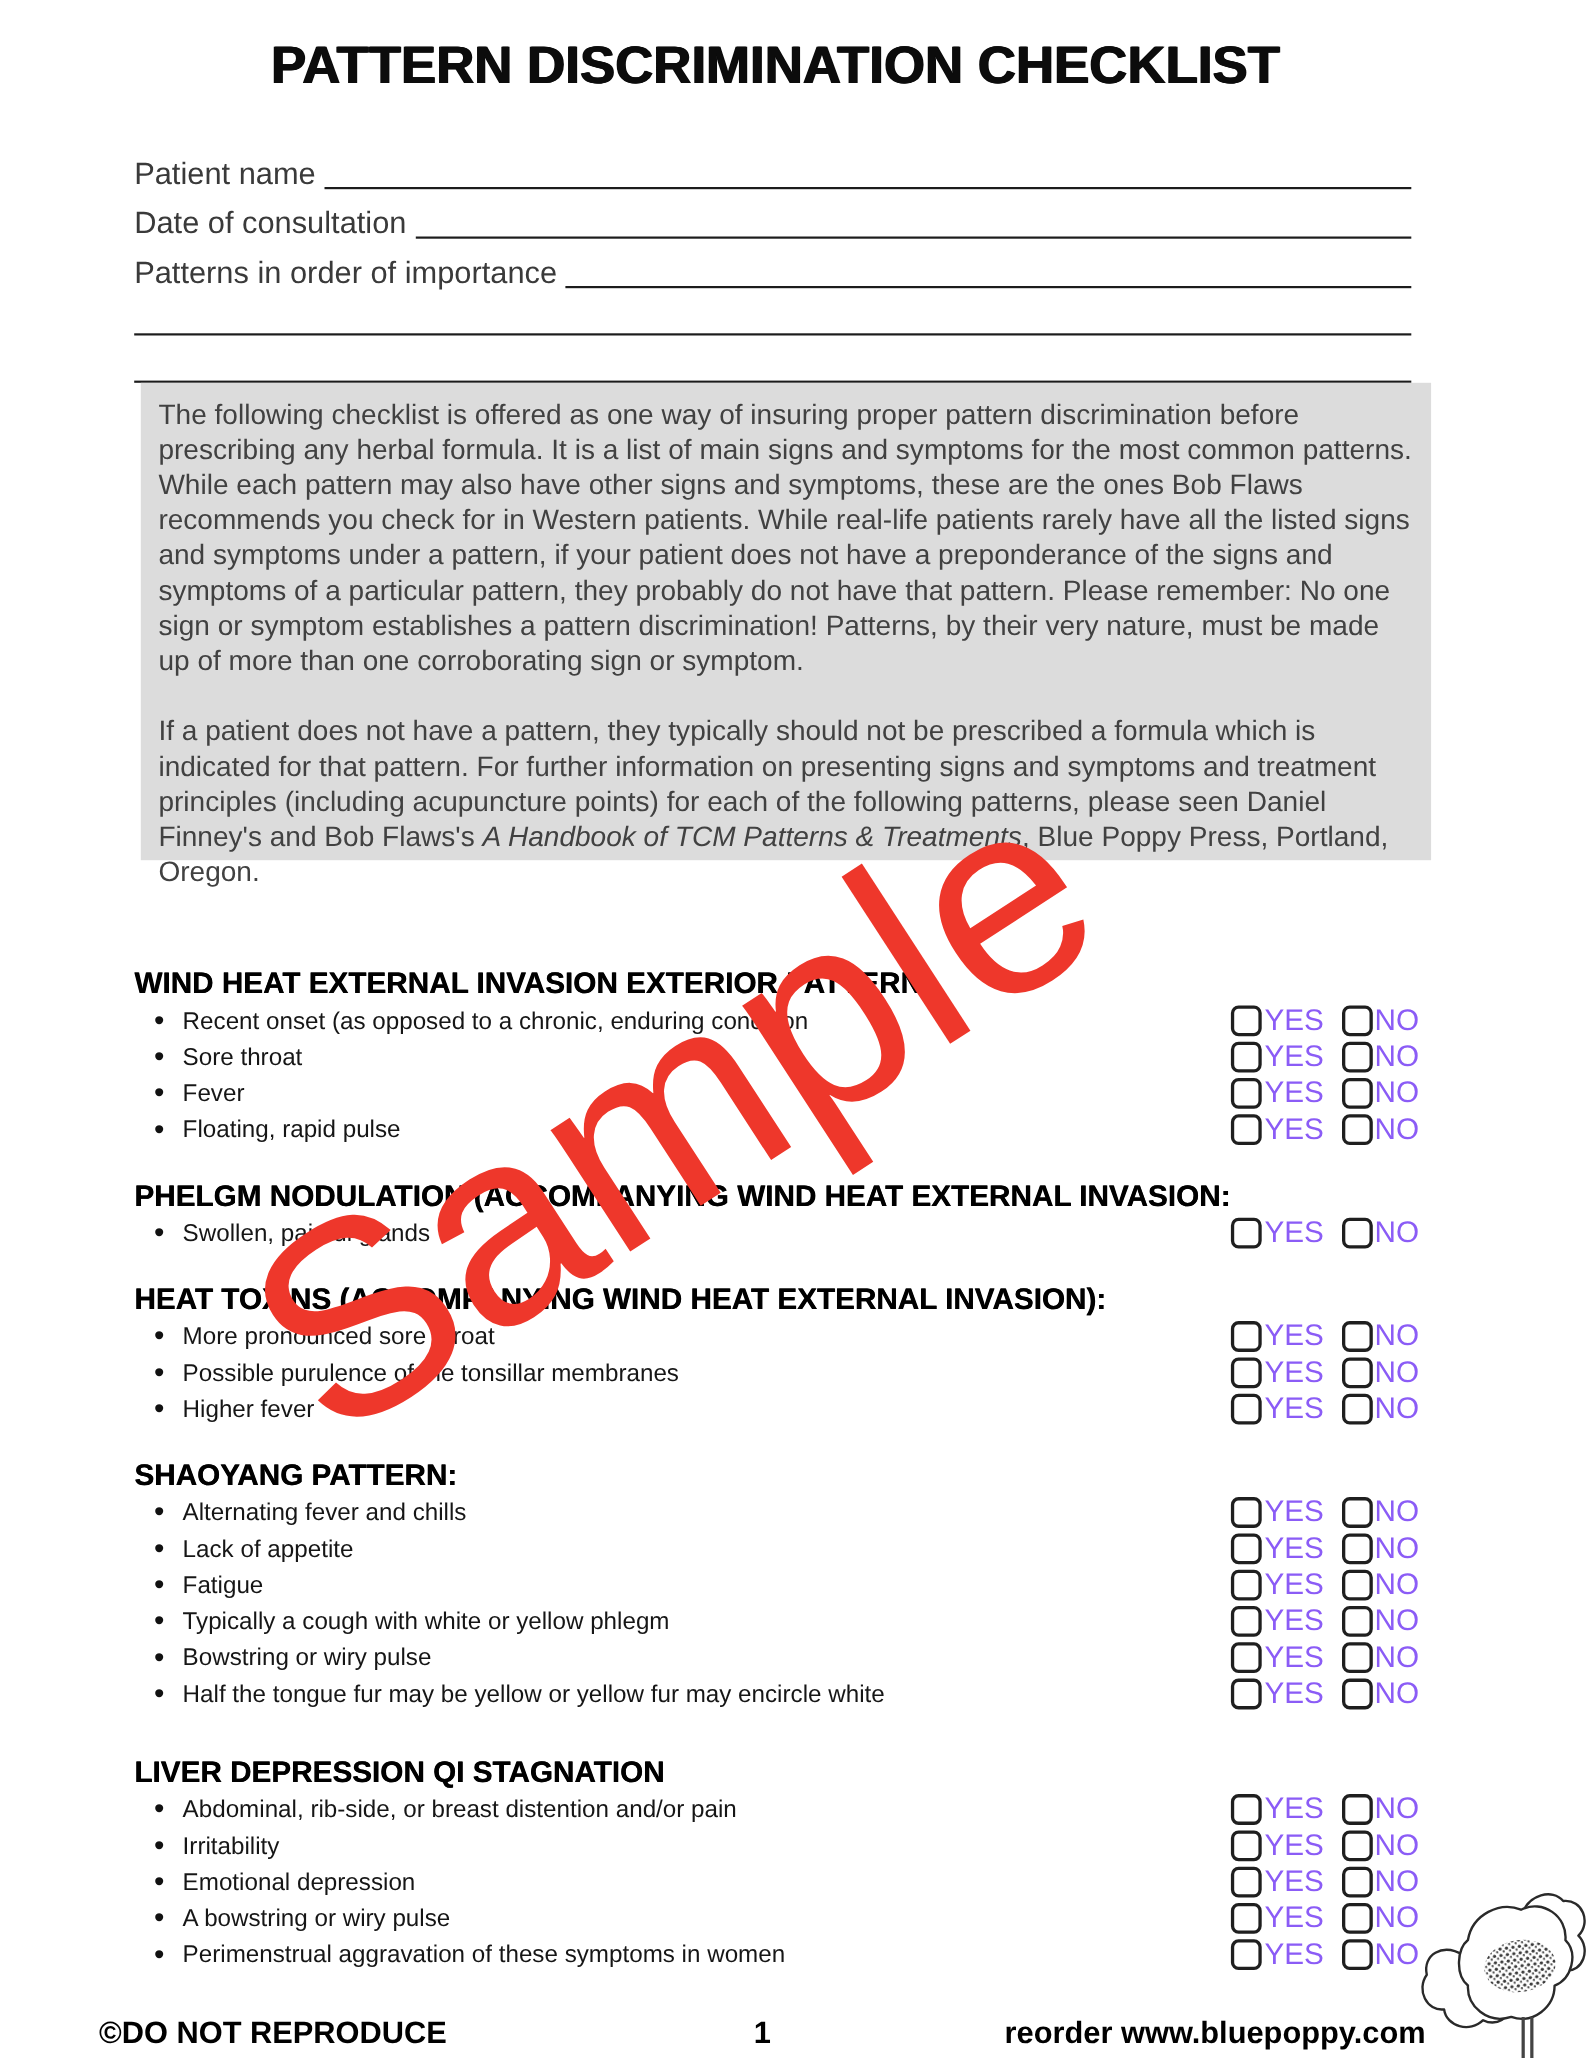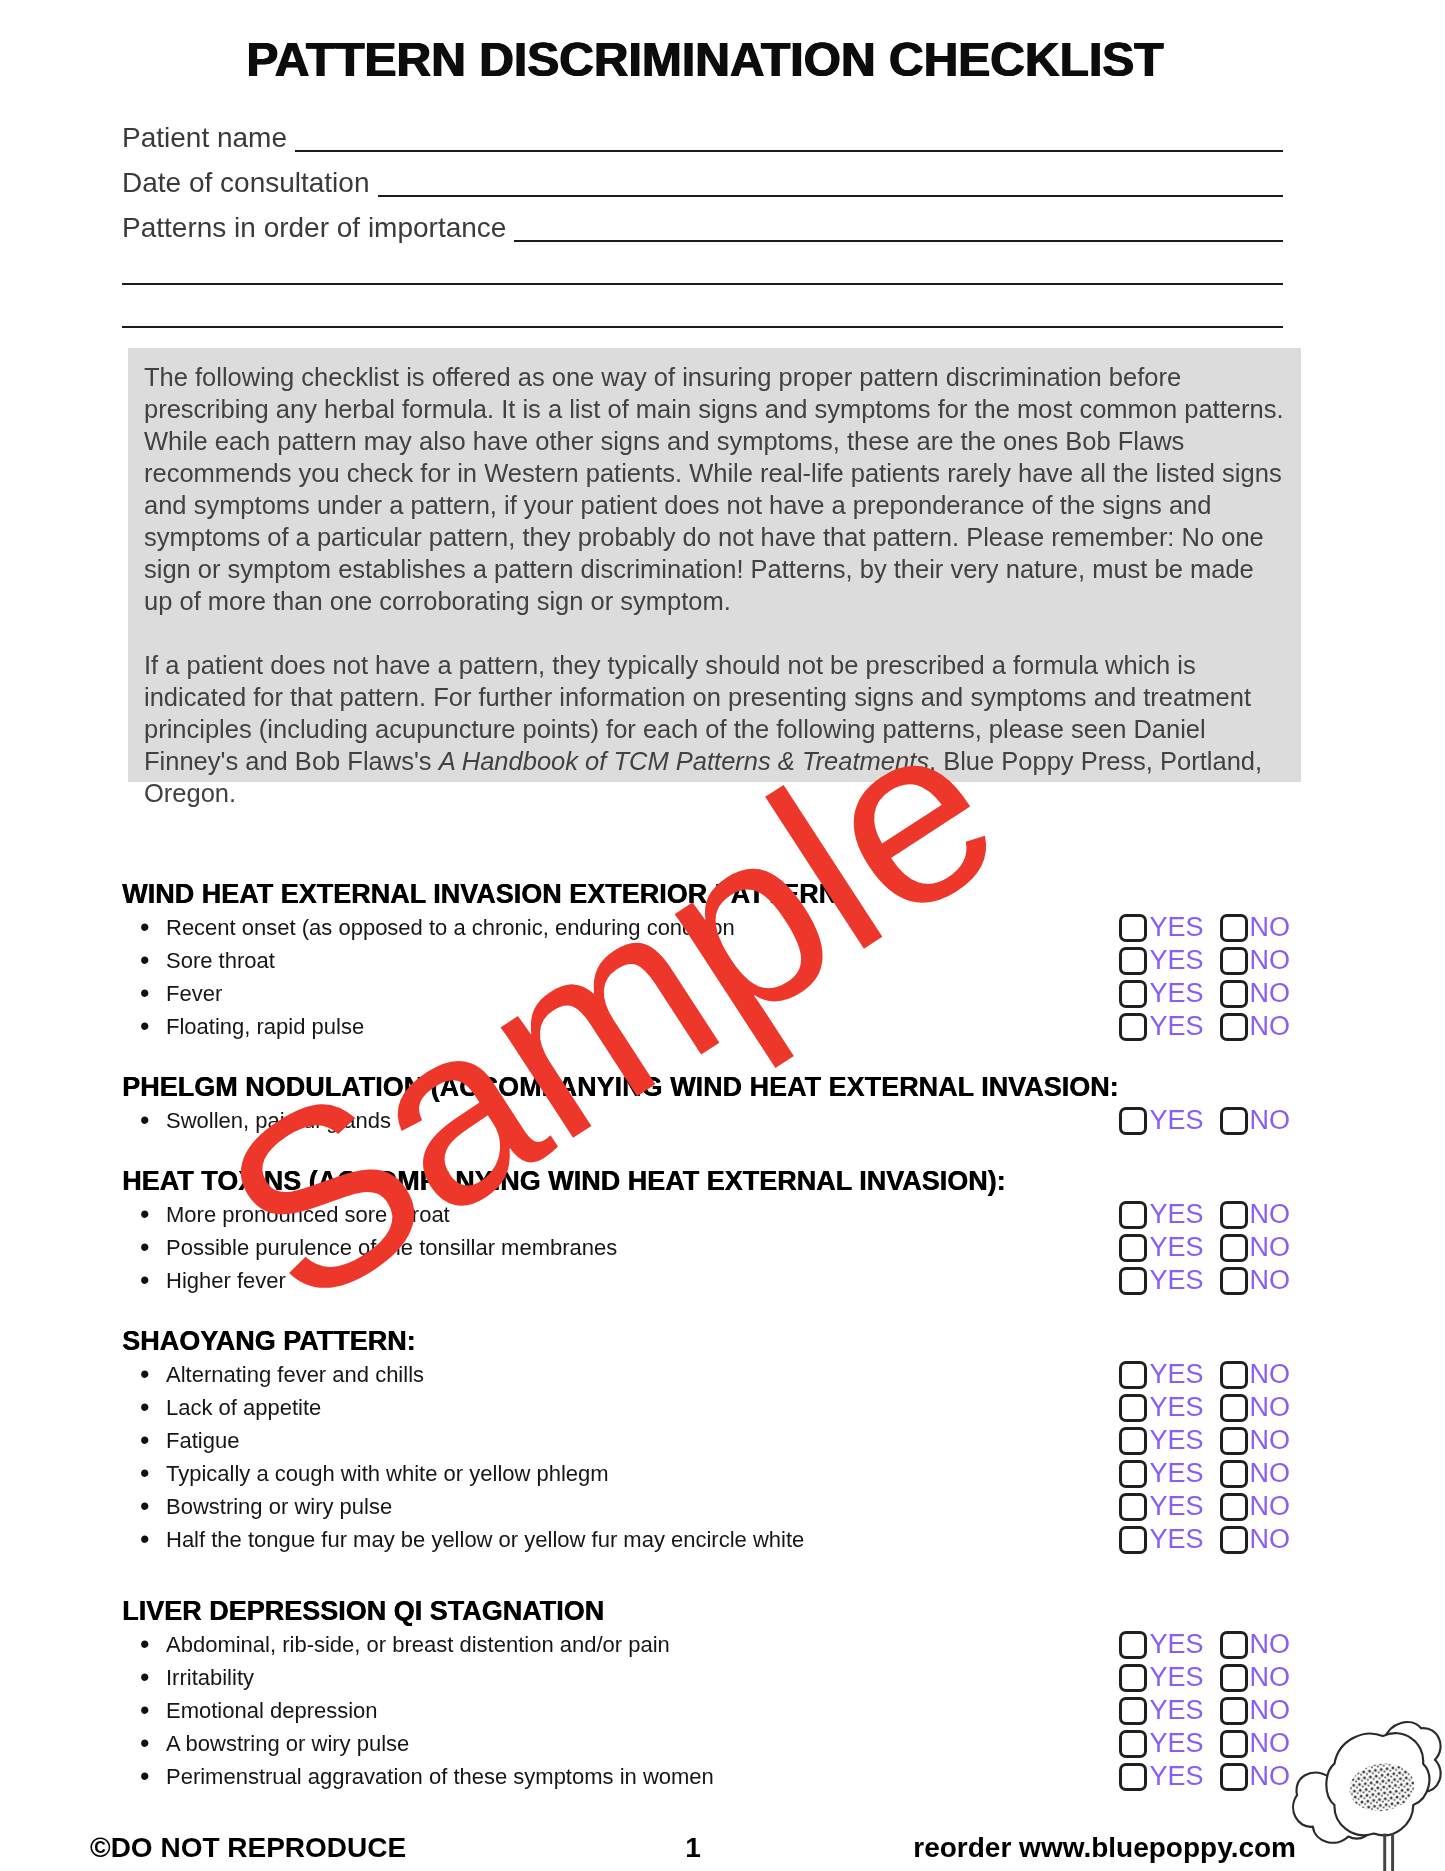--- a/index.html
+++ b/index.html
@@ -14,21 +14,21 @@
   
   .title{
     position:absolute;top:32px;left:90px;width:1230px;
     text-align:center;
     font-size:48px;font-weight:700;color:#0c0c0c;
     letter-spacing:0px;
     text-shadow:0.7px 0 currentColor,-0.7px 0 currentColor;
     white-space:nowrap;
   }
   
-  .fields{position:absolute;left:122px;right:162px;top:102px;}
+  .fields{position:absolute;left:122px;right:162px;top:122px;}
   .field-row{display:flex;align-items:flex-end;height:45px;}
   .field-row:first-child{height:50px;}
   .field-label{
     font-size:28px;color:#3a3a3a;line-height:1;
     padding-right:8px;white-space:nowrap;
   }
   .field-line{flex:1;border-bottom:2.5px solid #1c1c1c;height:100%;}
   .blank-line{height:41px;border-bottom:2.5px solid #1c1c1c;}
   
   .intro-box{

